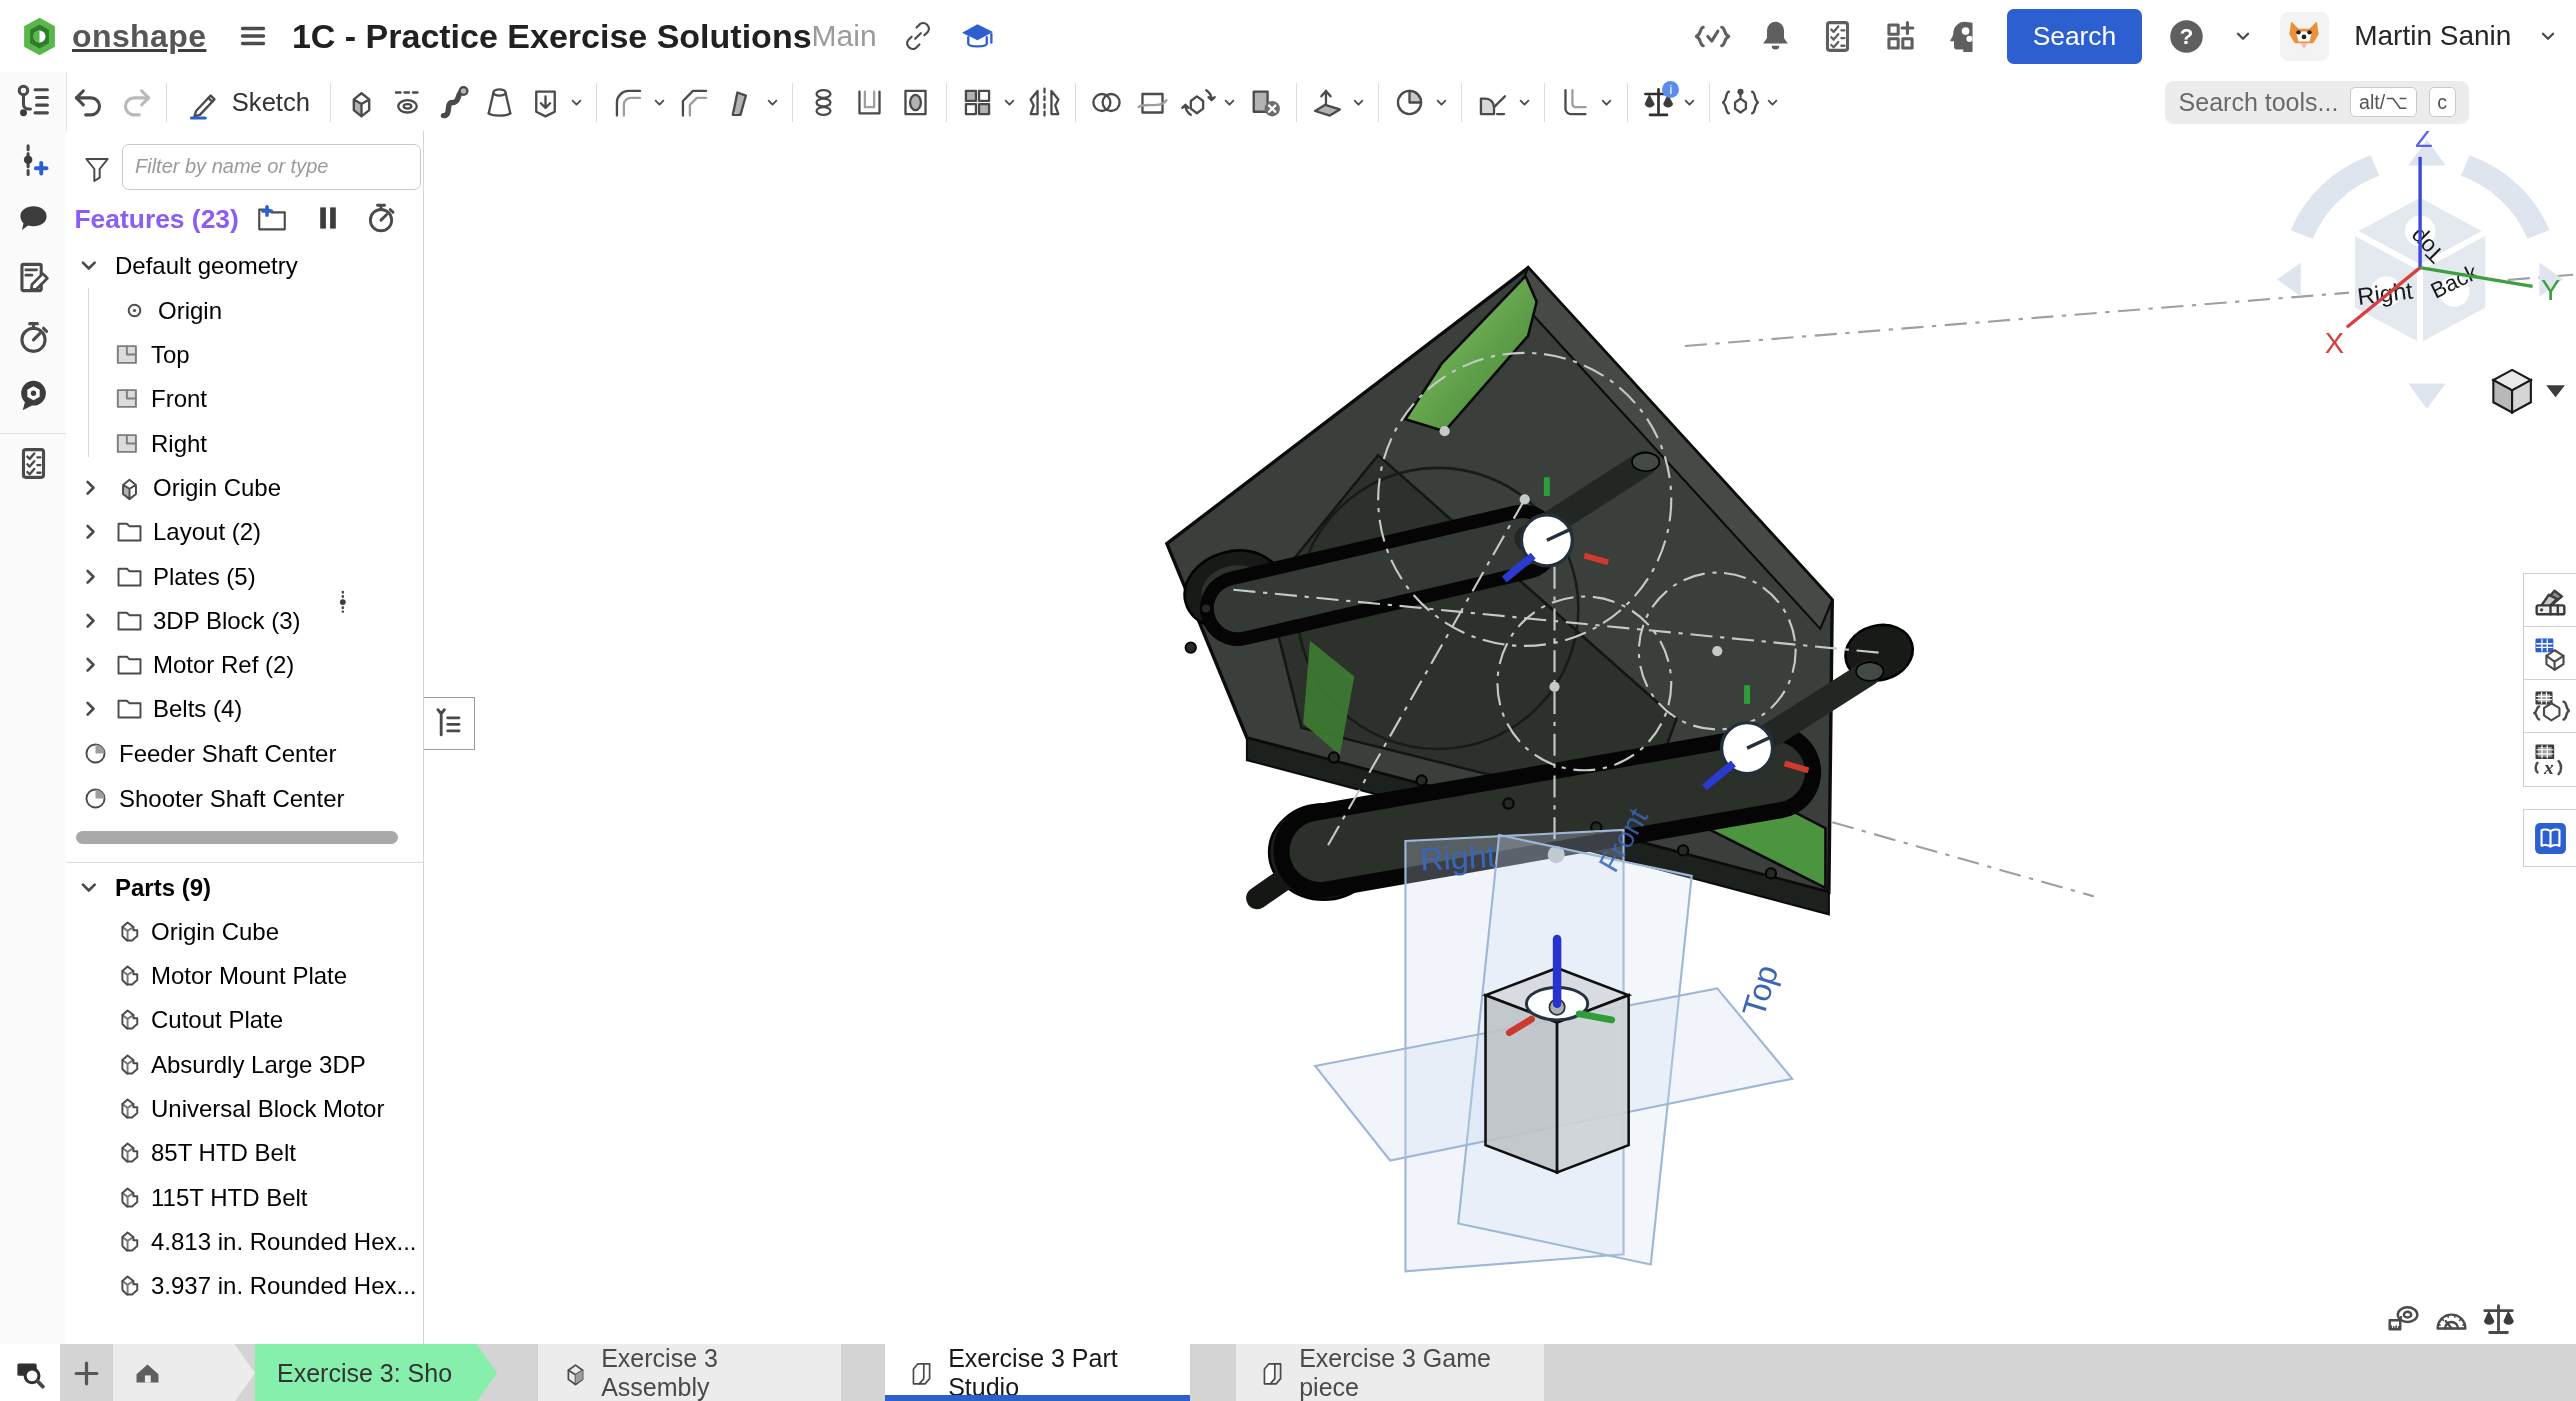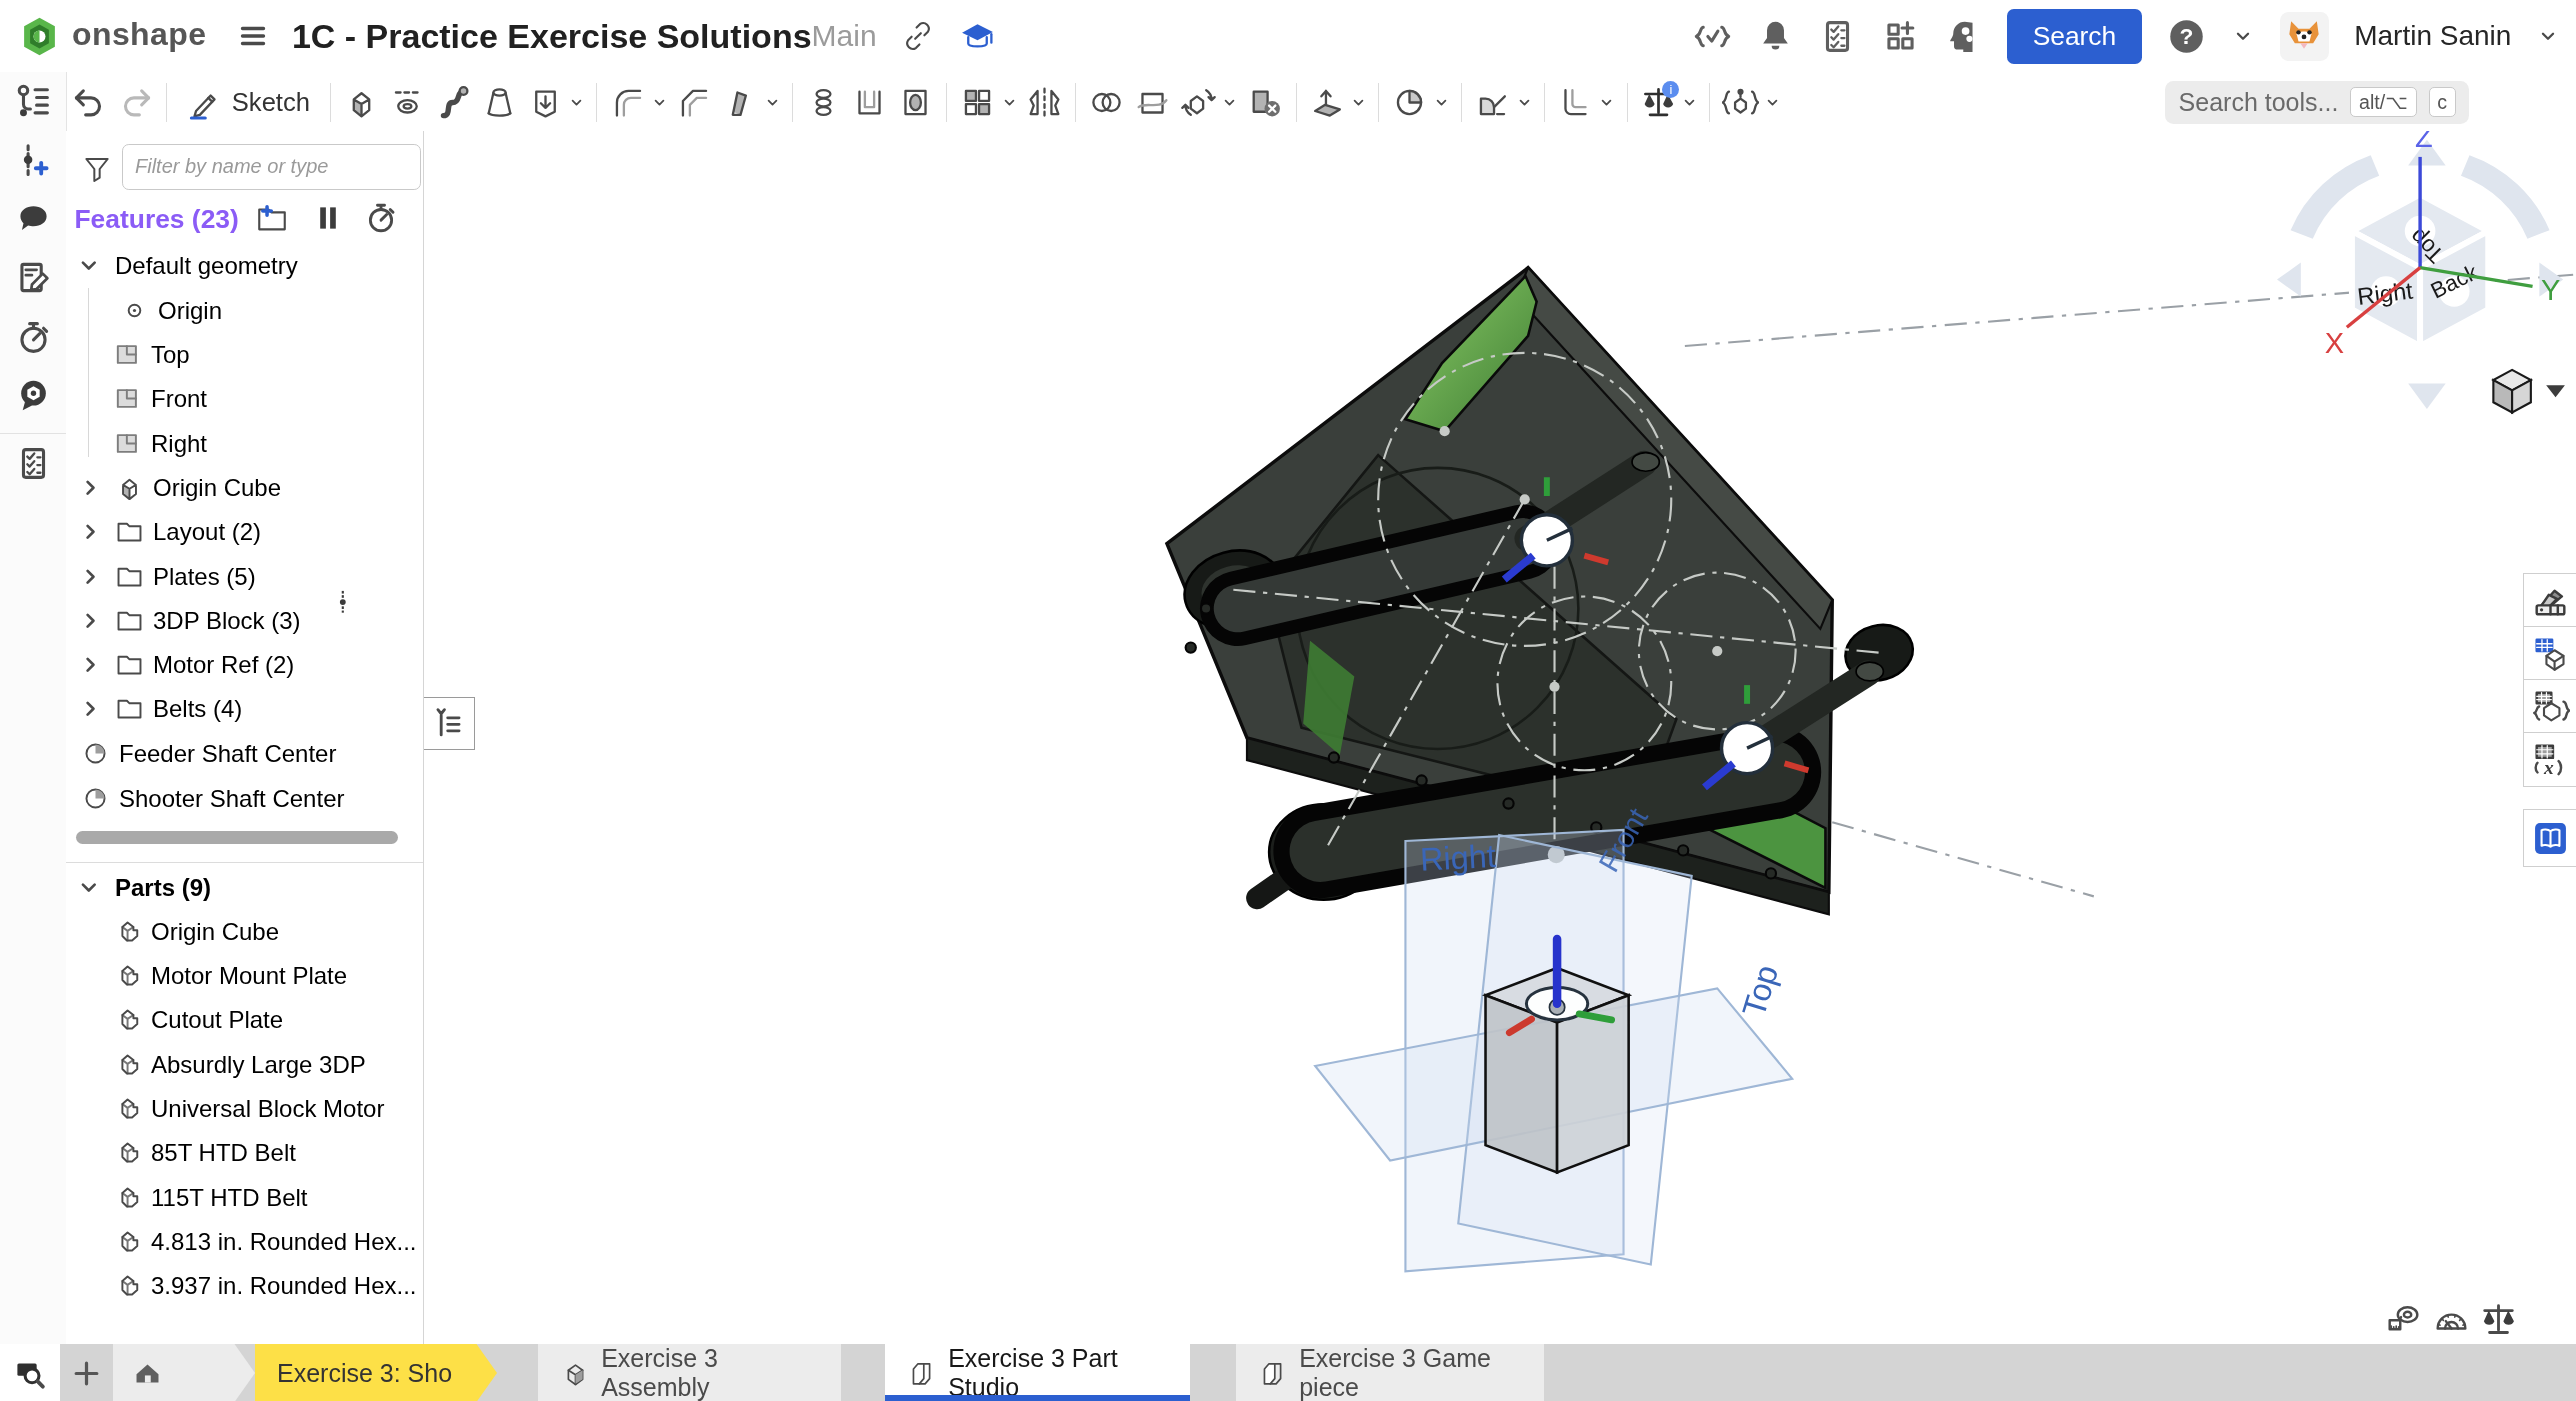--- a/index.html
+++ b/index.html
@@ -2,21 +2,21 @@
 <html style="font-size:13.6px"><head>
 <meta charset="utf-8">
 <style>
   html,body{margin:0;padding:0;background:#fff;width:2576px;height:1402px;overflow:hidden;
     font-family:"Liberation Sans",sans-serif;color:#3d3d3d;}
   svg.icon{stroke:#4a4a4a;fill:none;stroke-width:3;stroke-linecap:round;stroke-linejoin:round;color:#4a4a4a;}
   svg.icon.dim{stroke:#b9b9b9;color:#b9b9b9;}
   
   #header{position:absolute;left:0;top:0;width:2576px;height:72px;background:#fff;border-bottom:0.9px solid #efefef;
     display:flex;align-items:center;}
-  #logo{display:flex;align-items:flex-start;gap:12px;margin-left:19px;}
+  #logo{display:flex;align-items:center;gap:12px;margin-left:19px;text-decoration:underline;}
   #logo .word{font-size:32px;font-weight:600;color:#565656;letter-spacing:0.4px;}
   #hamburger{margin-left:29px;}
   #doc-title{font-size:34px;font-weight:700;color:#212121;margin-left:20.5px;white-space:nowrap;}
   #workspace{font-size:30px;color:#9b9b9b;}
   .hgap{margin-left:24px;}
   #header-right{margin-left:auto;display:flex;align-items:center;gap:25.6px;margin-right:17px;}
   #share-btn{background:#2c5fd0;color:#fff;font-size:26.4px;border-radius:6.8px;padding:12px 25.6px;}
   #help-badge{width:39px;height:39px;border-radius:50%;}
   #avatar{width:49px;height:49px;border-radius:8.5px;background:#f3f3f3;display:flex;align-items:center;justify-content:center;}
   #user-name{font-size:28px;color:#262626;}
@@ -67,21 +67,21 @@
   .rtool svg{width:39px;height:39px;}
   .mtool{position:absolute;top:1169px;width:39px;height:39px;}
   
   #bottom-bar{position:absolute;left:60px;top:1344px;width:2516px;height:58px;background:#d4d4d4;
     display:flex;align-items:stretch;}
   #plus-btn{width:53px;display:flex;align-items:center;justify-content:center;}
   .tab{display:flex;align-items:center;gap:10.2px;font-size:25px;color:#4a4a4a;padding:0 22px;background:#ececec;position:relative;}
   .tab svg{width:31px;height:31px;flex:none;}
   .arrowtab{clip-path:polygon(0 0,calc(100% - 20.5px) 0,100% 50%,calc(100% - 20.5px) 100%,0 100%);padding-right:34px;}
   #tab-home{width:89px;background:#ececec;justify-content:flex-start;padding-left:19px;}
-  #tab-doc{width:186px;background:#fde047;color:#333;white-space:nowrap;overflow:hidden;}
+  #tab-doc{width:186px;background:#86efac;color:#333;white-space:nowrap;overflow:hidden;}
   #tab-ps{background:#fff;color:#181818;margin-left:44px;width:261px;}
   #tab-ps .active-bar{position:absolute;left:0;bottom:0;width:100%;height:6.8px;background:#2c5fd0;}
   #tab-asm{margin-left:41px;width:259px;}
   #tab-game{margin-left:46px;width:264px;}
 </style>
 </head>
 <body>
 
 <svg width="0" height="0" style="position:absolute">
 <defs>

